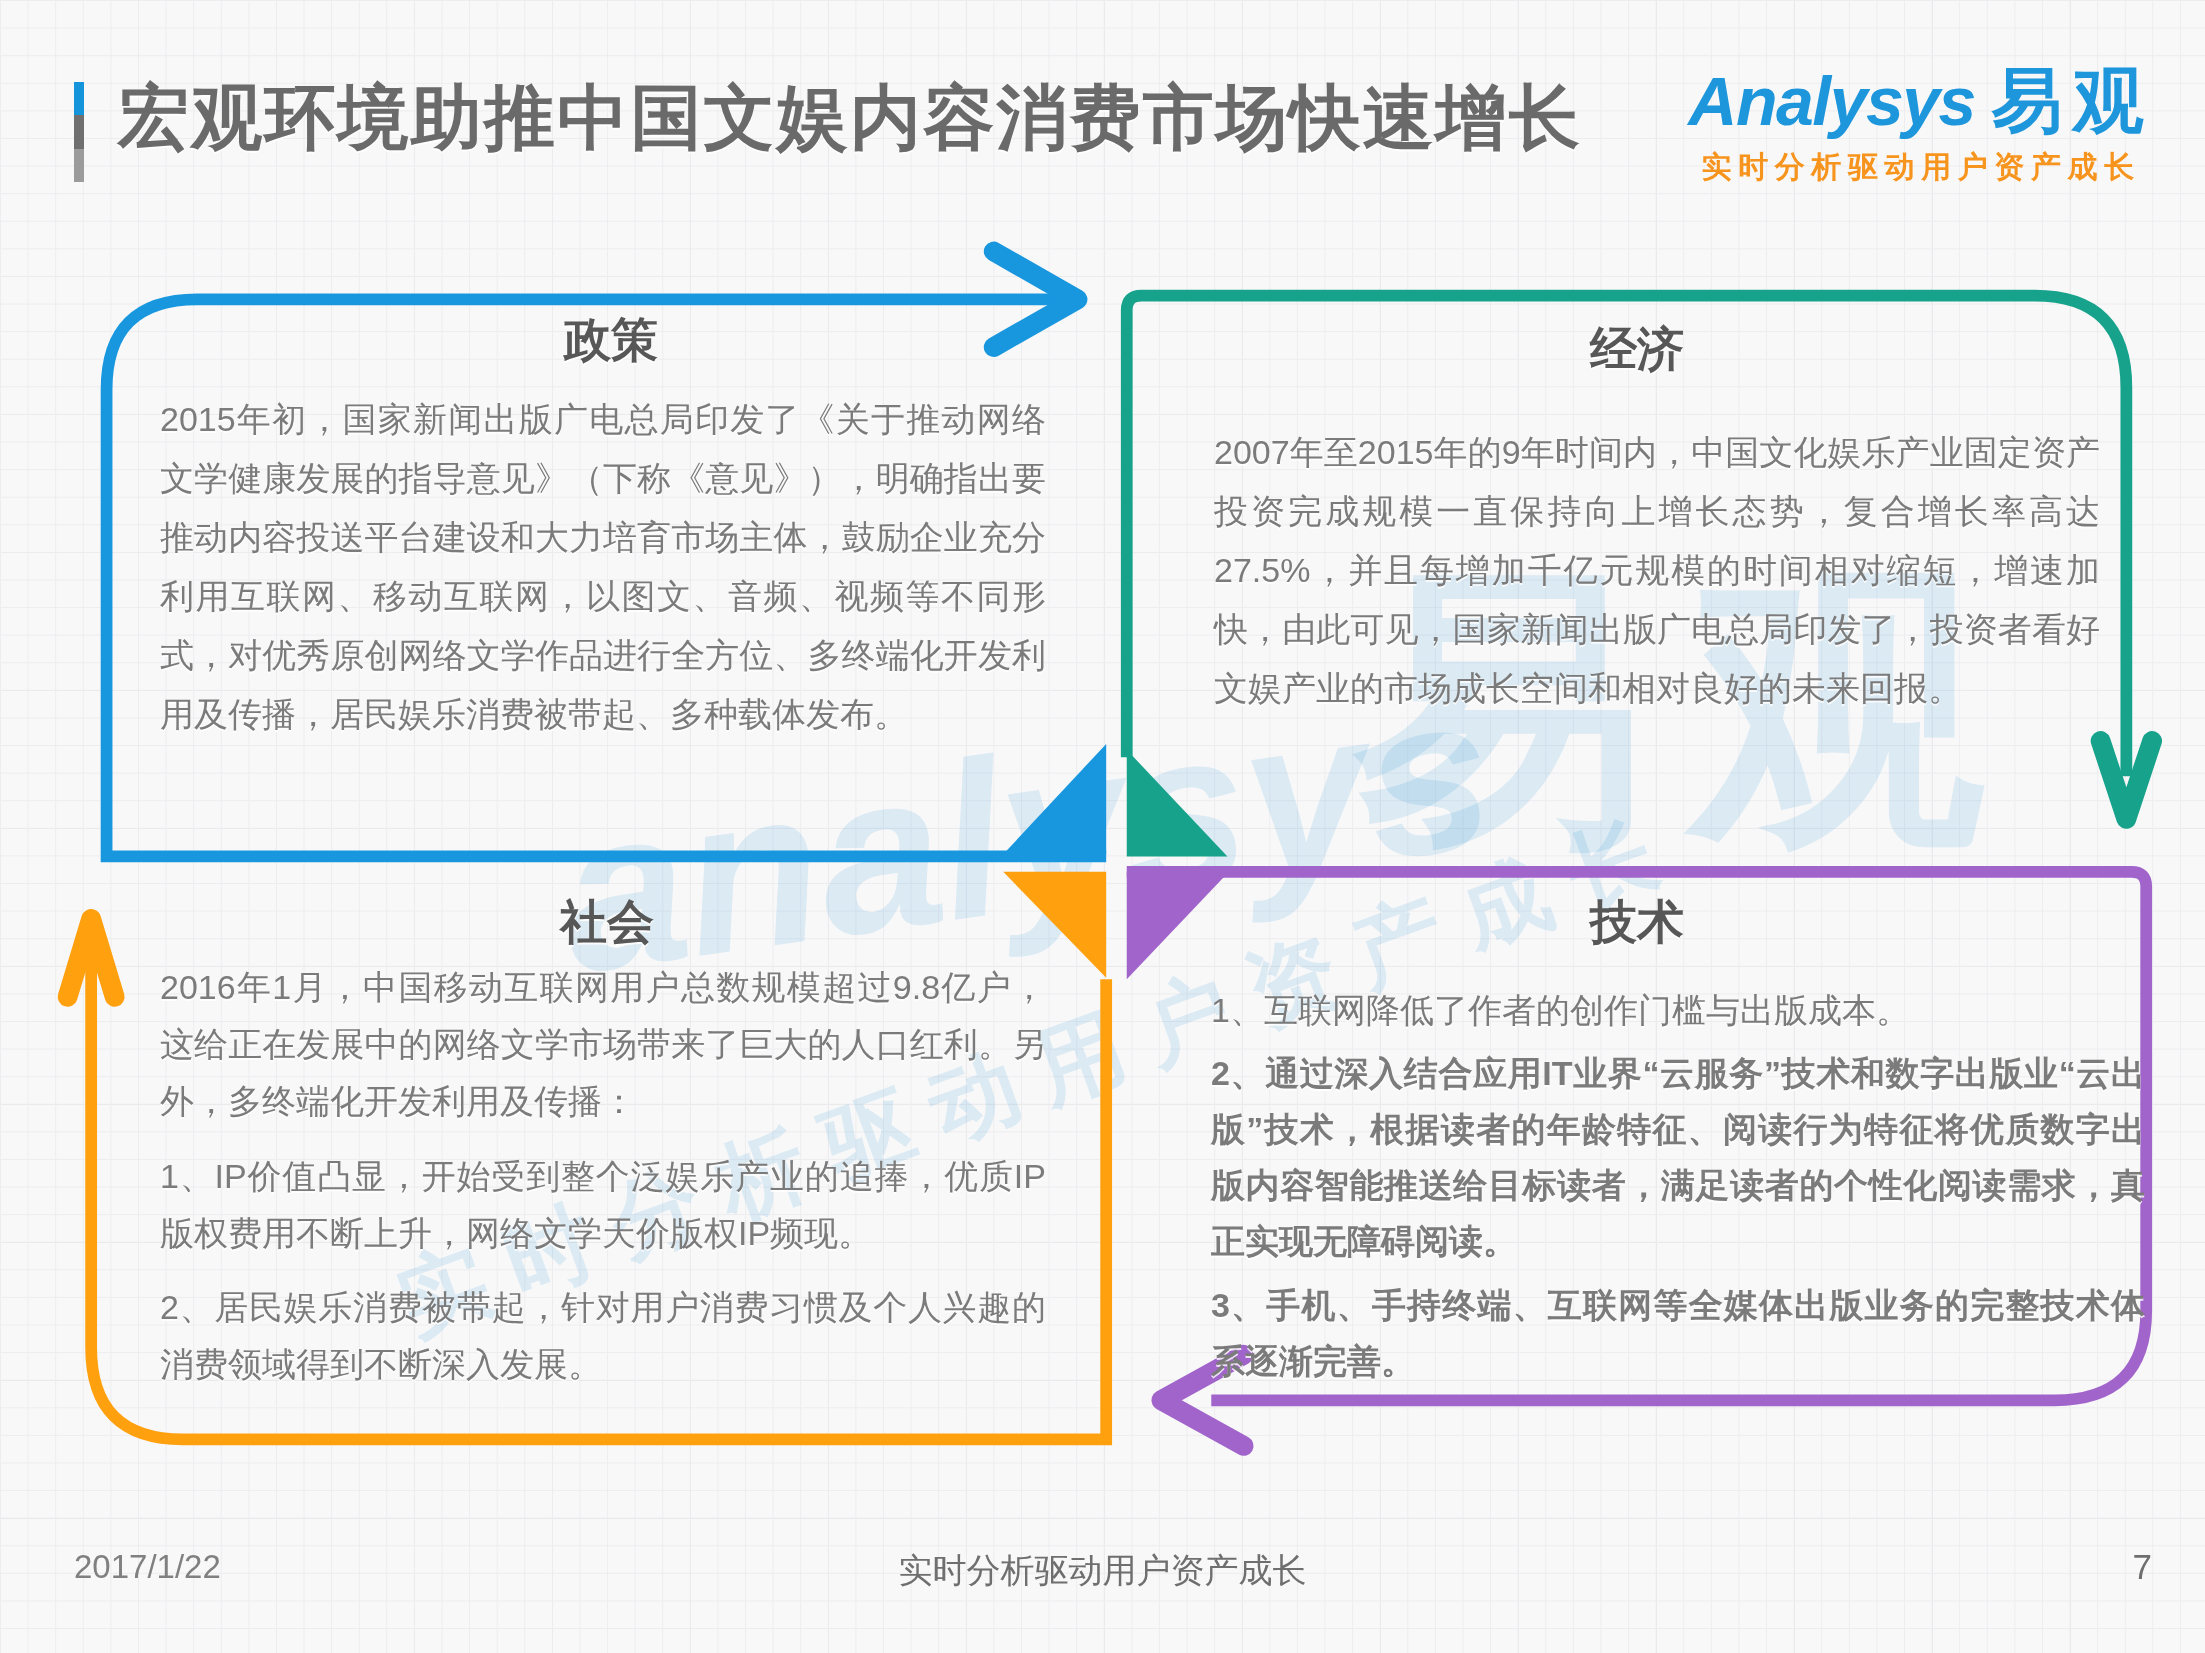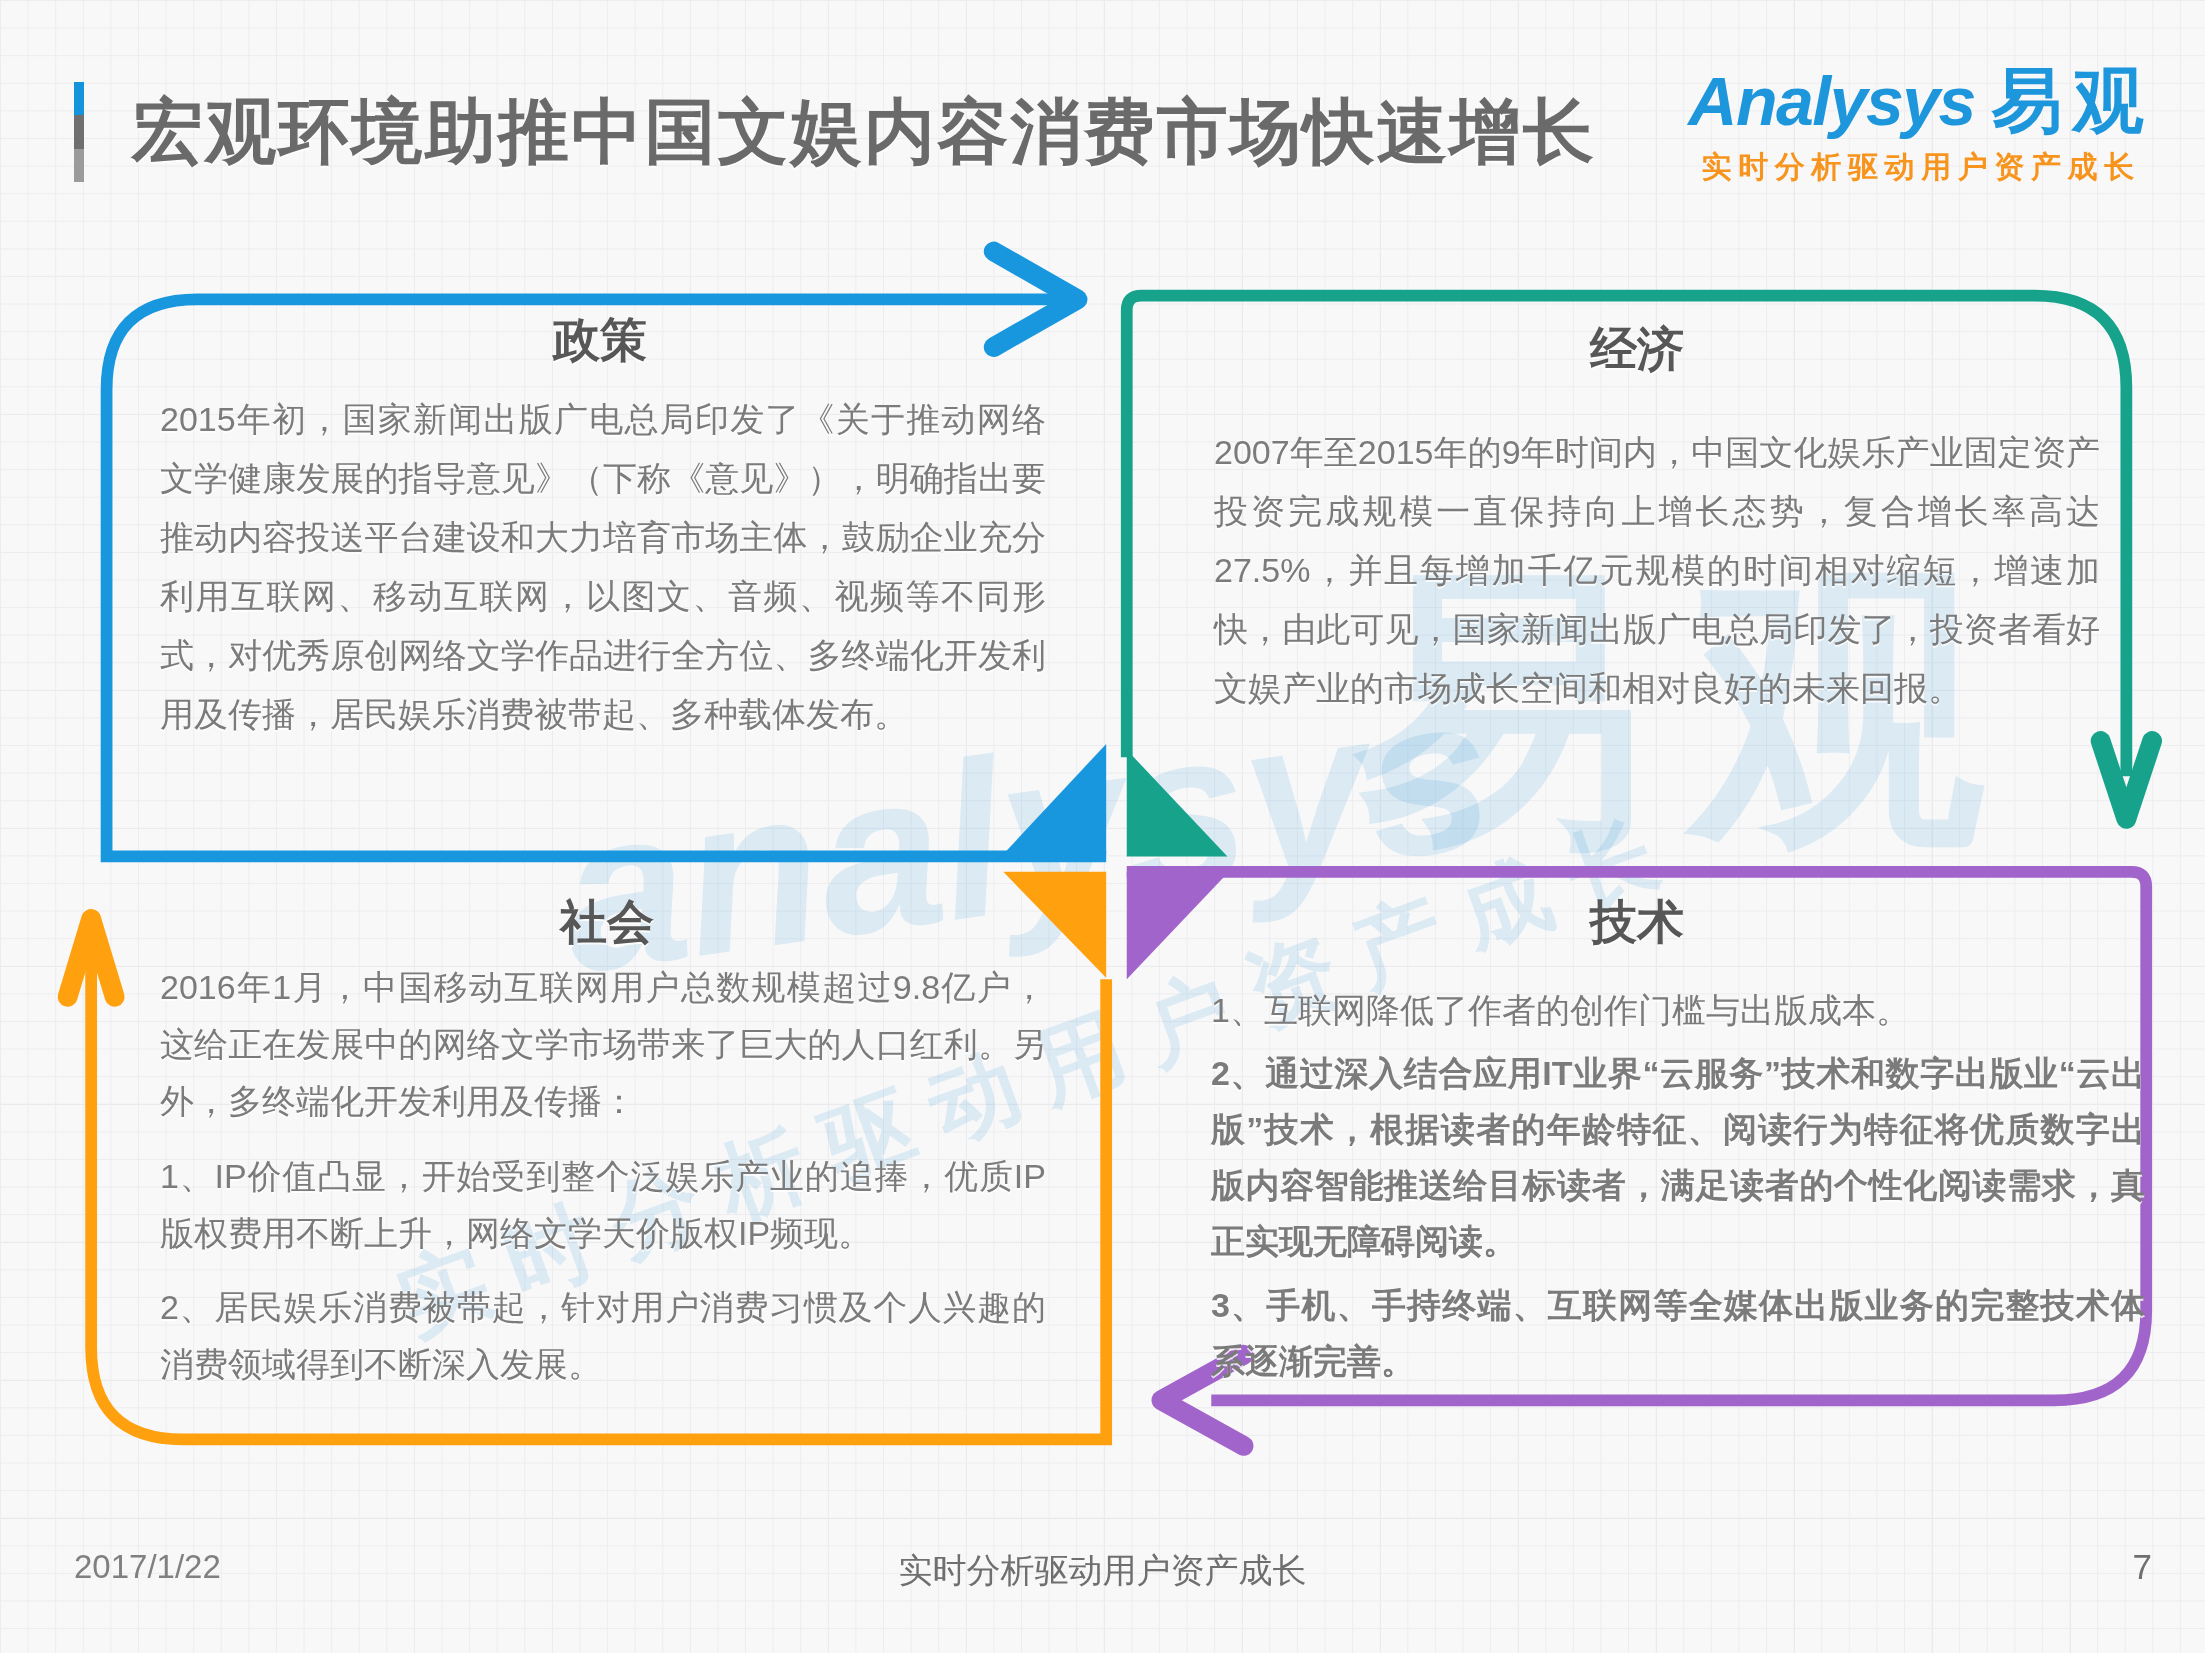--- a/index.html
+++ b/index.html
@@ -16,21 +16,21 @@
   }
   .abs{position:absolute;}
 
   
   .title-bar{left:74px;top:82px;width:9.6px;height:100px;display:flex;flex-direction:column;}
   .title-bar .seg{flex:1;}
   .seg-blue{background:var(--c-accentbar_blue,#1494db);}
   .seg-dark{background:#6f6f6f;}
   .seg-light{background:#9b9b9b;}
   .page-title{
-    left:118px;top:71px;width:1617px;margin:14px;
+    left:118px;top:71px;width:1617px;margin:0;
     font-size:71px;font-weight:bold;color:#6a6a6a;letter-spacing:2.2px;
     text-shadow:0 1.5px 0 rgba(255,255,255,.85);white-space:nowrap;
   }
 
   
   .logo{right:51px;top:65px;text-align:center;line-height:1;}
   .logo-top{white-space:nowrap;}
   .logo-en{font-style:italic;font-weight:bold;font-size:68px;color:#1e96db;letter-spacing:-1.5px;}
   .logo-cn{font-weight:bold;font-size:71px;color:#1e96db;letter-spacing:10.3px;margin-left:13.2px;}
   .logo-tagline{margin-top:16px;font-size:30px;font-weight:bold;color:#f7941d;letter-spacing:6.6px;white-space:nowrap;}
@@ -50,21 +50,21 @@
     text-shadow:0 1.5px 0 rgba(255,255,255,.85);z-index:2;
   }
   .q-body{
     font-size:34px;color:#7b7b7b;line-height:59px;text-align:justify;
     text-shadow:0 1.5px 0 rgba(255,255,255,.8);z-index:2;
   }
   .q-body p{margin:0;}
   .q-body p + p{margin-top:17.6px;}
   .q-body.tight p + p{margin-top:7.4px;font-weight:bold;}
 
-  .policy-label{left:100px;top:309px;width:1000px;}
+  .policy-label{left:111px;top:309px;width:1000px;}
   .economy-label{left:1127px;top:318px;width:1020px;font-family:Liberation Serif, serif;}
   .society-label{left:107px;top:891px;width:1000px;}
   .technology-label{left:1127px;top:891px;width:1020px;}
 
   .policy-body{left:160px;top:390px;width:886px;}
   .economy-body{left:1214px;top:423px;width:886px;}
   .society-body{left:160px;top:959px;width:886px;line-height:57px;}
   .technology-body{left:1211px;top:982px;width:934px;line-height:56px;}
 
   

